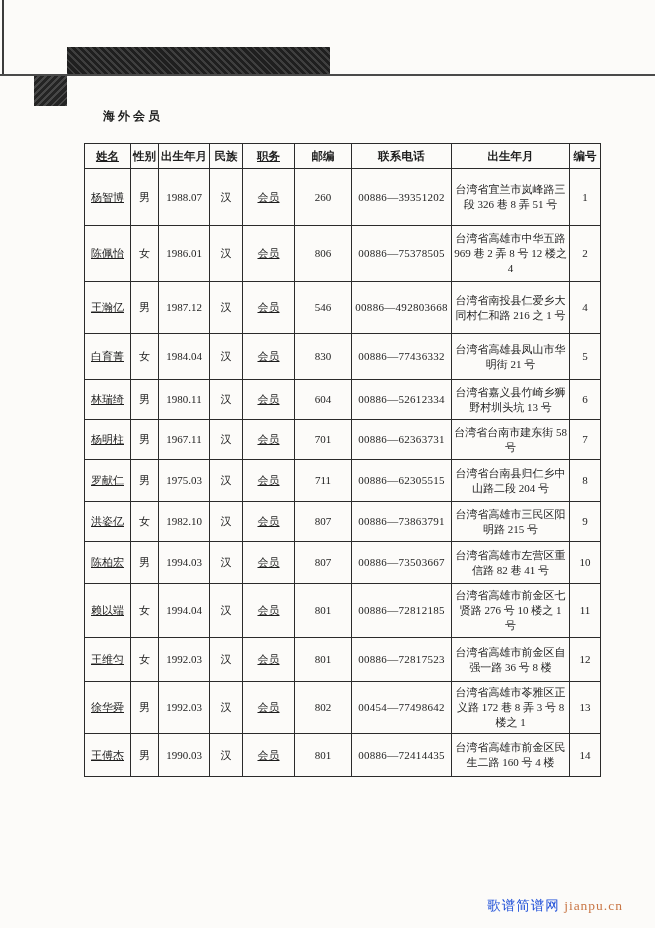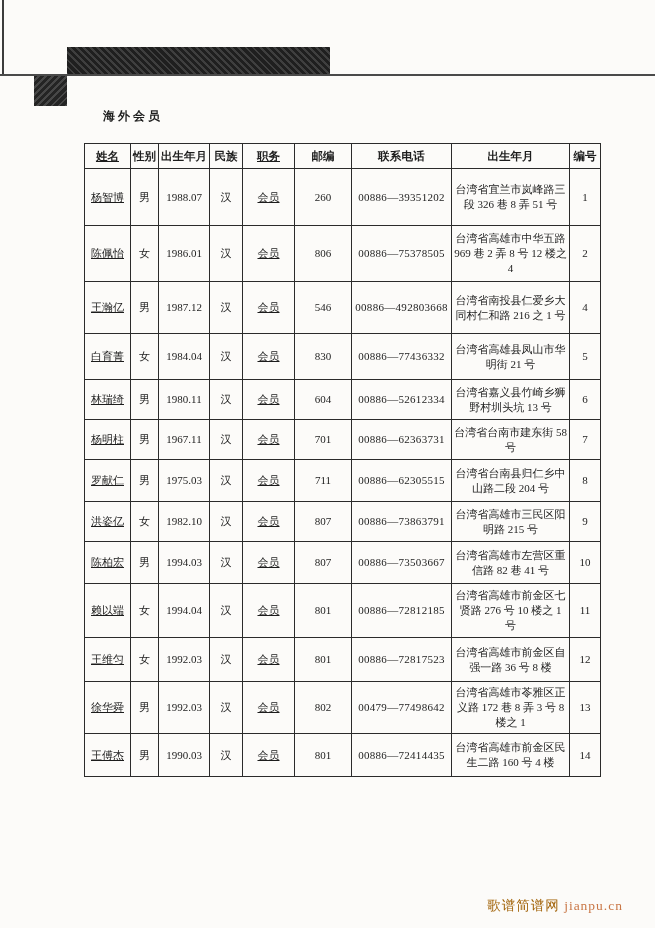--- a/index.html
+++ b/index.html
@@ -44,21 +44,21 @@
   .col-6{width:97px;letter-spacing:.3px;}
   .col-7{width:115px;}
   .col-8{width:28px;margin-top:36px;}
   td.addr{text-align:left;padding:2px 3px;}
   
   .watermark{
     position:absolute;right:32px;top:897px;
     font-size:13.5px;letter-spacing:1px;
     font-family:"Liberation Serif","DejaVu Serif",serif;
   }
-  .wm-gray{color:#a16207;}
+  .wm-gray{color:#1d4ed8;}
   .wm-orange{color:#c97747;}
 </style>
 </head>
 <body>
 
 <div class="page">
 
   <div class="edge-line-v"></div>
   <div class="smudge-band"></div>
   <div class="rule-h"></div>
@@ -202,21 +202,21 @@
           <td class="col-7 addr">台湾省高雄市前金区自强一路 36 号 8 楼</td>
           <td class="col-8">12</td>
         </tr>
         <tr style="height: 52px;">
           <td class="col-0">徐华舜</td>
           <td class="col-1">男</td>
           <td class="col-2">1992.03</td>
           <td class="col-3">汉</td>
           <td class="col-4">会员</td>
           <td class="col-5">802</td>
-          <td class="col-6">00479—77498642</td>
+          <td class="col-6">00454—77498642</td>
           <td class="col-7 addr">台湾省高雄市苓雅区正义路 172 巷 8 弄 3 号 8 楼之 1</td>
           <td class="col-8">13</td>
         </tr>
         <tr style="height: 43px;">
           <td class="col-0">王傅杰</td>
           <td class="col-1">男</td>
           <td class="col-2">1990.03</td>
           <td class="col-3">汉</td>
           <td class="col-4">会员</td>
           <td class="col-5">801</td>

